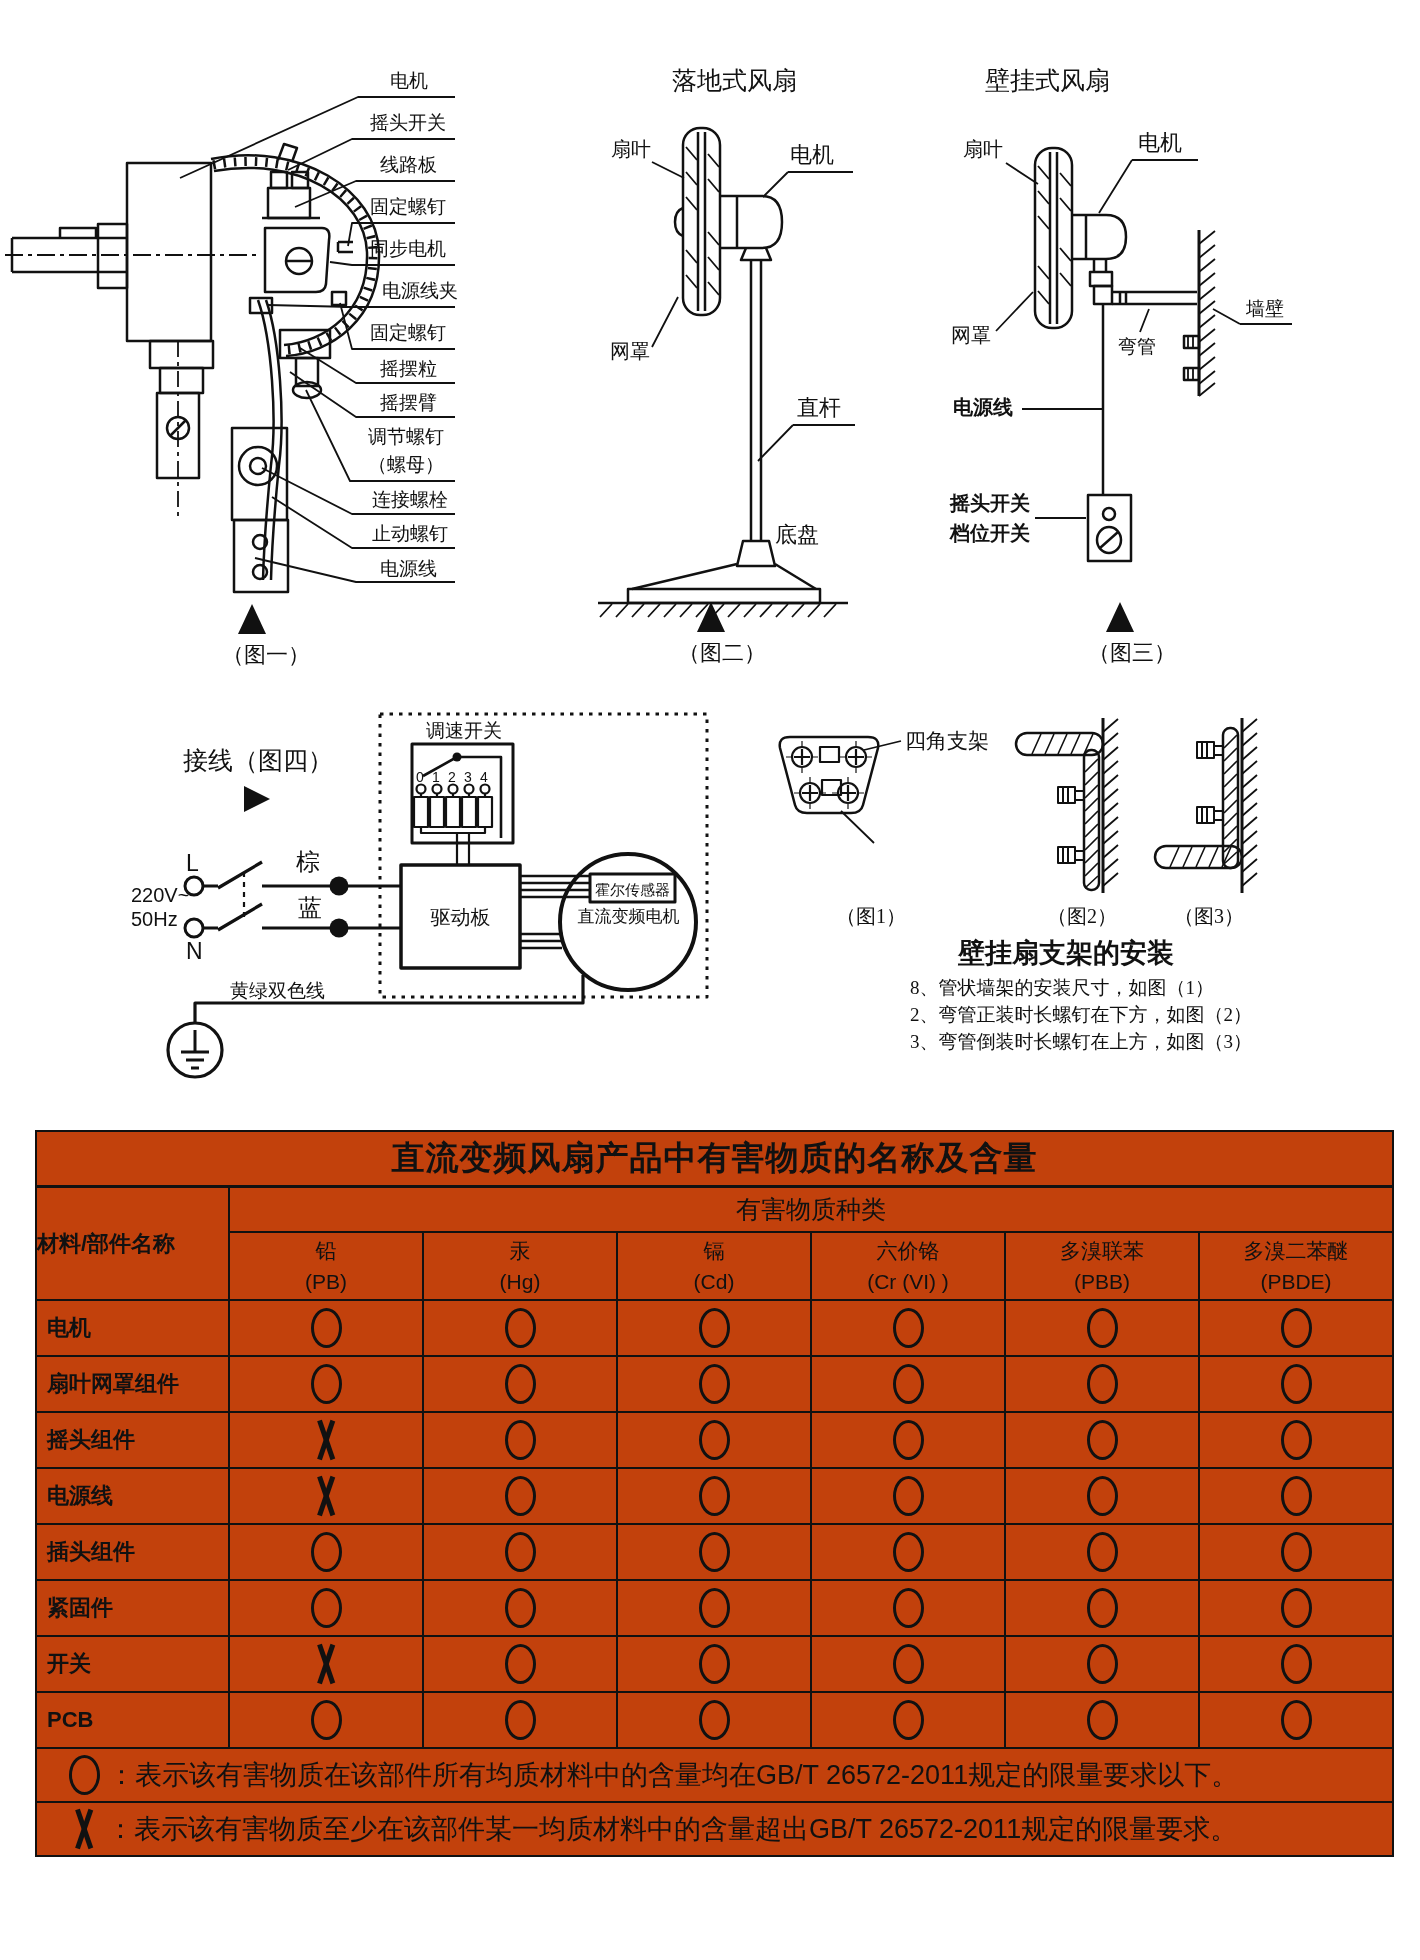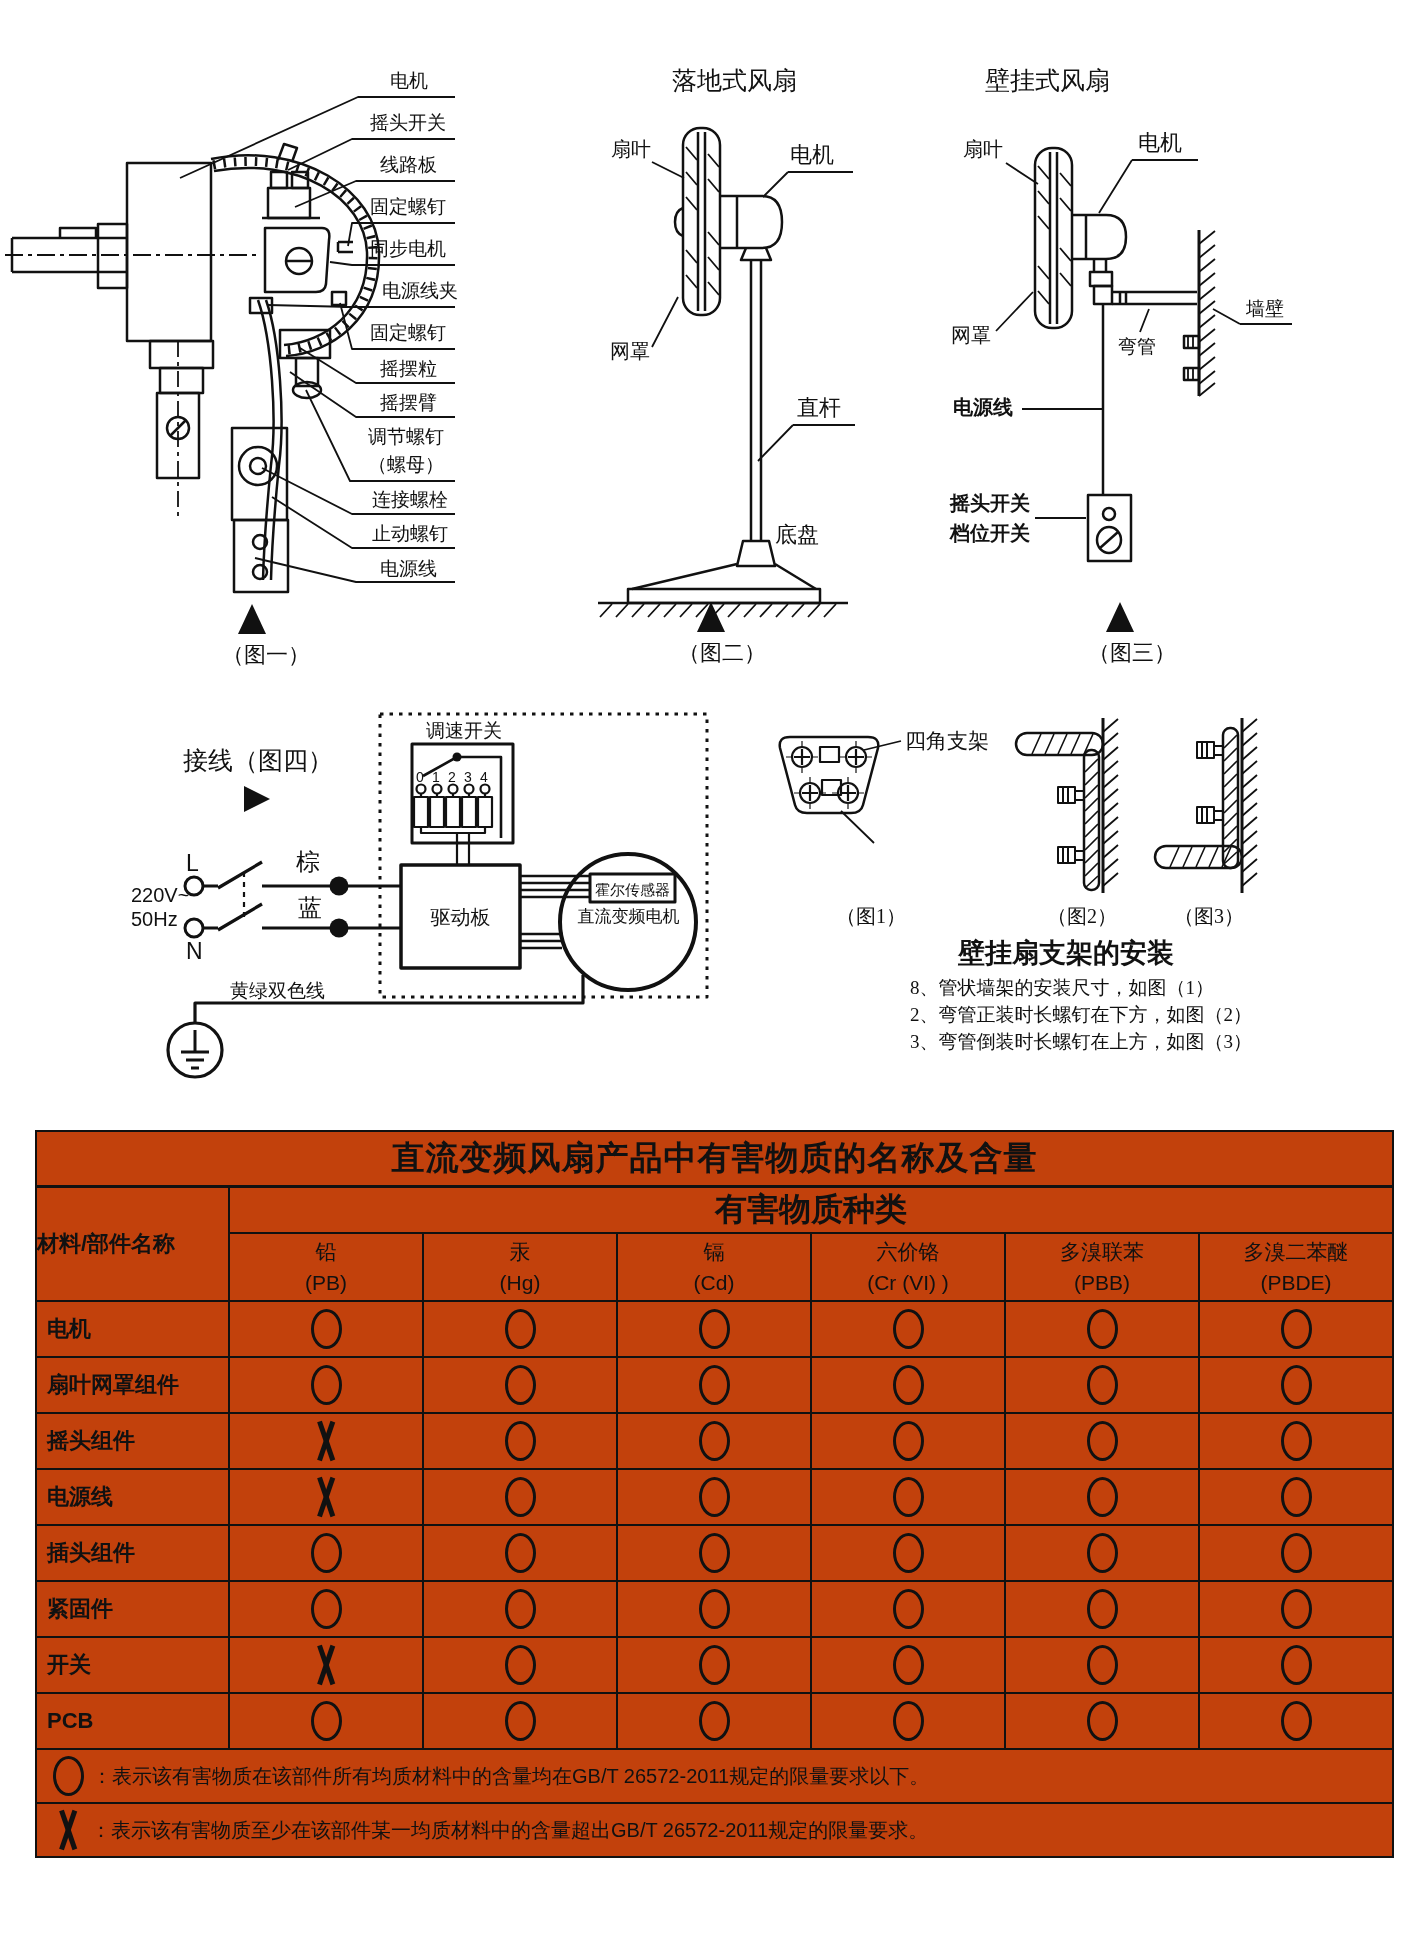--- a/index.html
+++ b/index.html
@@ -12,33 +12,33 @@
   .ctr{text-align:center}
   .w600{font-weight:600}
   .fs14{font-size:14px}.fs15{font-size:15px}.fs18{font-size:17px}.fs19{font-size:19px}
   .fs20{font-size:20px}.fs21{font-size:21px}.fs22{font-size:22px}.fs23{font-size:23px}
   .fs24{font-size:24px}.fs25{font-size:25px}.fs27{font-size:27px;font-weight:700}
 
   
   .hz{position:absolute;left:35px;top:1130px;border-collapse:collapse;table-layout:fixed;background:#c2410c}
   .hz td{border:2.6px solid #111;padding:0;color:#111}
   .t-title td{height:53px;font-size:33px;font-weight:700;text-align:center;letter-spacing:1px;border-bottom:3.6px solid #111}
-  .t-species td{height:43px;font-size:32px;font-weight:700;text-align:center}
+  .t-species td{height:43px;font-size:25px;font-weight:400;text-align:center}
   .t-cols td{height:66px;font-size:21px;font-weight:500;text-align:center;line-height:1.5}
   .hz .c0{font-size:22px;font-weight:700;text-align:left;}
   .hz tbody.rows td{height:54px}
   .hz .part{font-size:22px;font-weight:700;text-align:left;padding-left:10px}
   .mark-cell{text-align:center;vertical-align:middle}
   .mark-o{width:25px;height:34px;border:3.4px solid #111;border-radius:50%;margin:0 auto}
   .mark-x{position:relative;width:30px;height:38px;margin:0 auto}
   .mark-x::before,.mark-x::after{content:"";position:absolute;left:50%;top:50%;width:4.6px;height:41px;background:#111}
   .mark-x::before{transform:translate(-50%,-50%) rotate(19deg)}
   .mark-x::after{transform:translate(-50%,-50%) rotate(-19deg)}
   .t-note td{height:52px}
-  .note-line{display:flex;align-items:center;gap:8px;padding-left:16px;font-size:20px;font-weight:500}
+  .note-line{display:flex;align-items:center;gap:8px;padding-left:32px;font-size:27px;font-weight:500}
   .note-line .mark-o,.note-line .mark-x{margin:0;flex:0 0 auto}
 </style>
 </head>
 <body>
 
 <div class="page">
 
   <svg class="art" width="1420" height="1960" viewBox="0 0 1420 1960" stroke="#111" fill="none" stroke-width="2.5" stroke-linejoin="round">
 
     <g>

